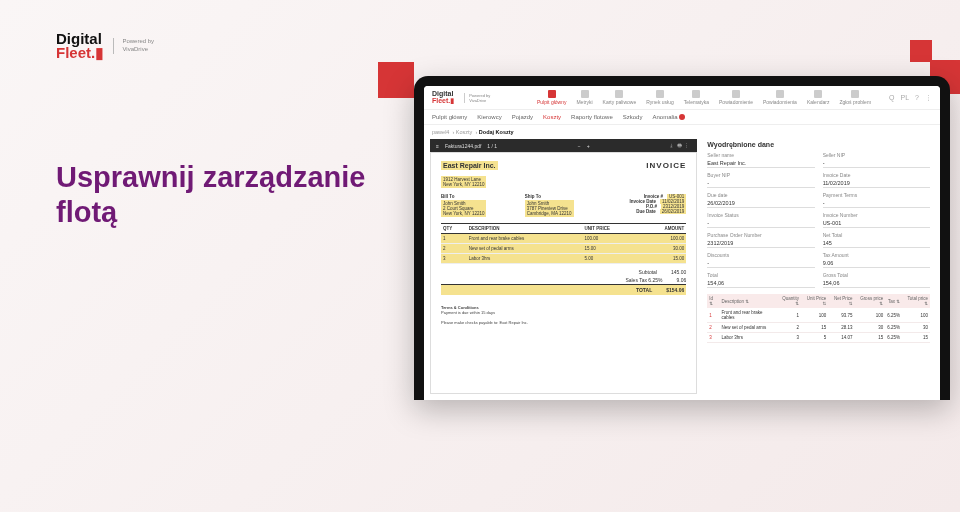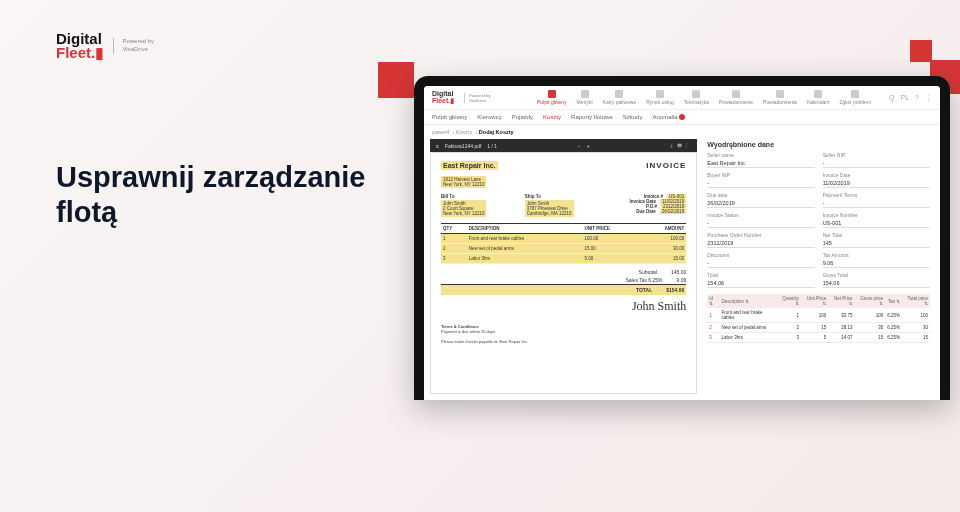--- a/index.html
+++ b/index.html
@@ -7,21 +7,21 @@
 body{background:linear-gradient(135deg,#faf6f6 0%,#f4eaea 100%);position:relative}
 .red-sq{position:absolute;background:#d63536}
 .rs1{width:22px;height:22px;top:40px;right:28px}
 .rs2{width:34px;height:34px;top:60px;right:-4px}
 .rs3{width:36px;height:36px;top:62px;left:378px}
 .logo-block{position:absolute;top:32px;left:56px;display:flex;align-items:center;gap:10px}
 .df-logo{font-weight:900;font-size:15px;line-height:.95;color:#111}
 .df-logo span{color:#d63536}
 .pb{font-size:6px;color:#888;border-left:1px solid #bbb;padding-left:8px;line-height:1.3}
 .hero{position:absolute;top:160px;left:56px;width:330px}
-.hero h1{font-size:29px;font-weight:800;color:#0f172a;line-height:1.2;margin-bottom:28px}
+.hero h1{font-size:29px;font-weight:800;color:#701a75;line-height:1.2;margin-bottom:28px}
 .hero p{font-size:16px;color:#222;line-height:1.45}
 .device{position:absolute;top:76px;left:414px;width:536px;height:324px;background:#fff;border:10px solid #111;border-bottom:none;border-radius:14px 14px 0 0;overflow:hidden;box-shadow:0 10px 30px rgba(0,0,0,.25)}
 .app{width:100%;height:100%;font-size:6px;color:#333;background:#fff;display:flex;flex-direction:column}
 .app-hdr{display:flex;align-items:center;padding:4px 8px;gap:10px}
 .app-hdr .mini-logo{font-weight:900;font-size:7px;line-height:.9}
 .app-hdr .mini-logo span{color:#d63536}
 .app-hdr .mini-pb{font-size:4px;color:#888;border-left:1px solid #ccc;padding-left:4px}
 .top-nav{display:flex;gap:10px;margin-left:auto;align-items:center}
 .top-nav .ti{display:flex;flex-direction:column;align-items:center;gap:1px;color:#888;font-size:5px}
 .top-nav .ti.active{color:#d63536}
@@ -256,21 +256,20 @@
               </div>
             <div class="row">
                 <span>Sales Tax 6.25%</span>
                 <span>9.06</span>
               </div>
             <div class="row grand">
                 <span>TOTAL</span>
                 <span>$154.06</span>
               </div>
           </div>
-          <div class="sign">John Smith</div>
           <div class="terms">
             <b>Terms &amp; Conditions</b><br>
             <span>Payment is due within 15 days</span><br><br>
             <span>Please make checks payable to: East Repair Inc.</span>
           </div>
         </div>
       </div>
 
       <div class="data-pane">
         <h3>Wyodrębnione dane</h3>

